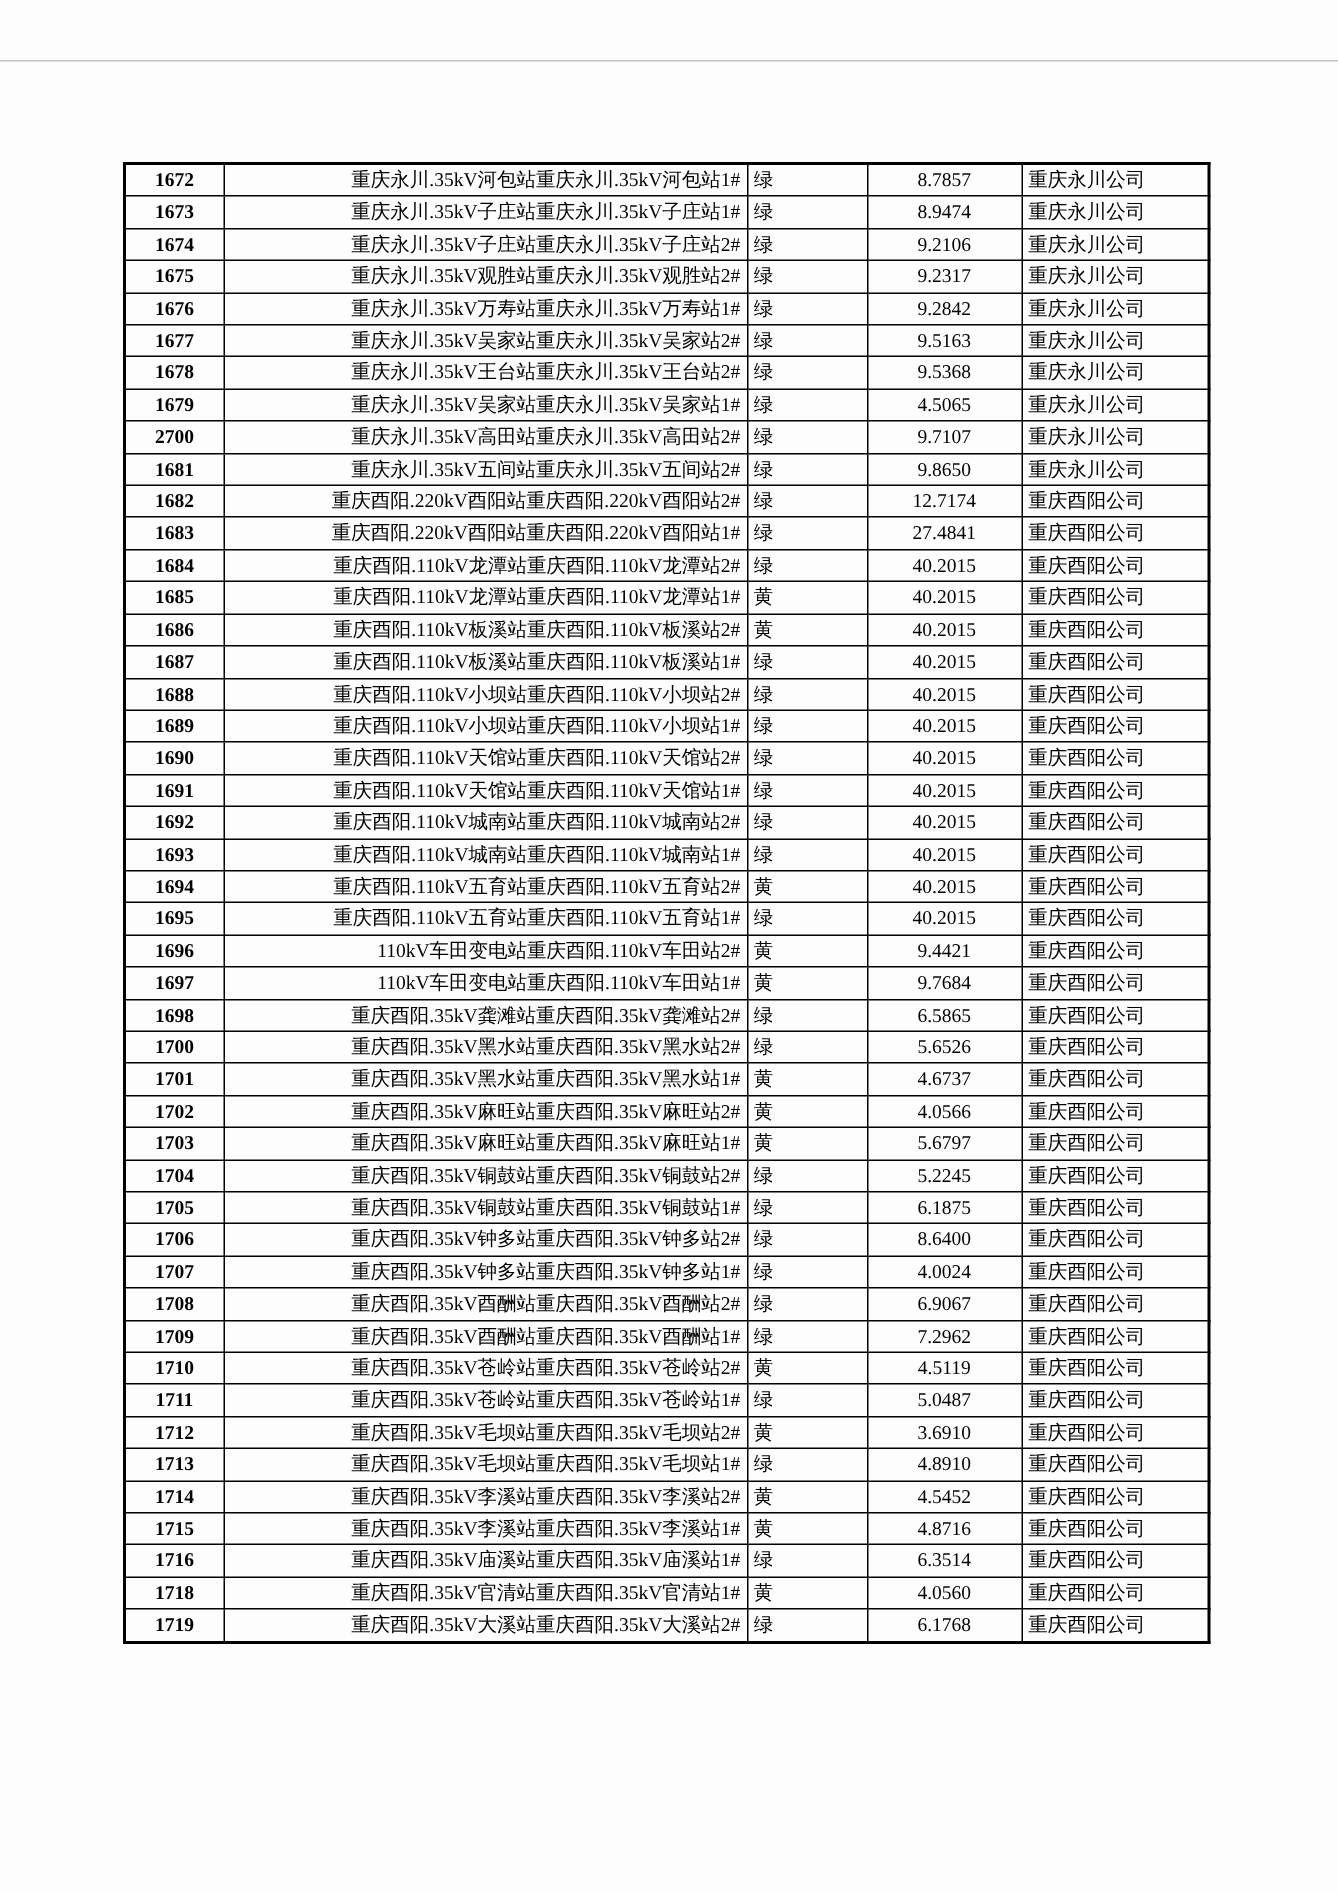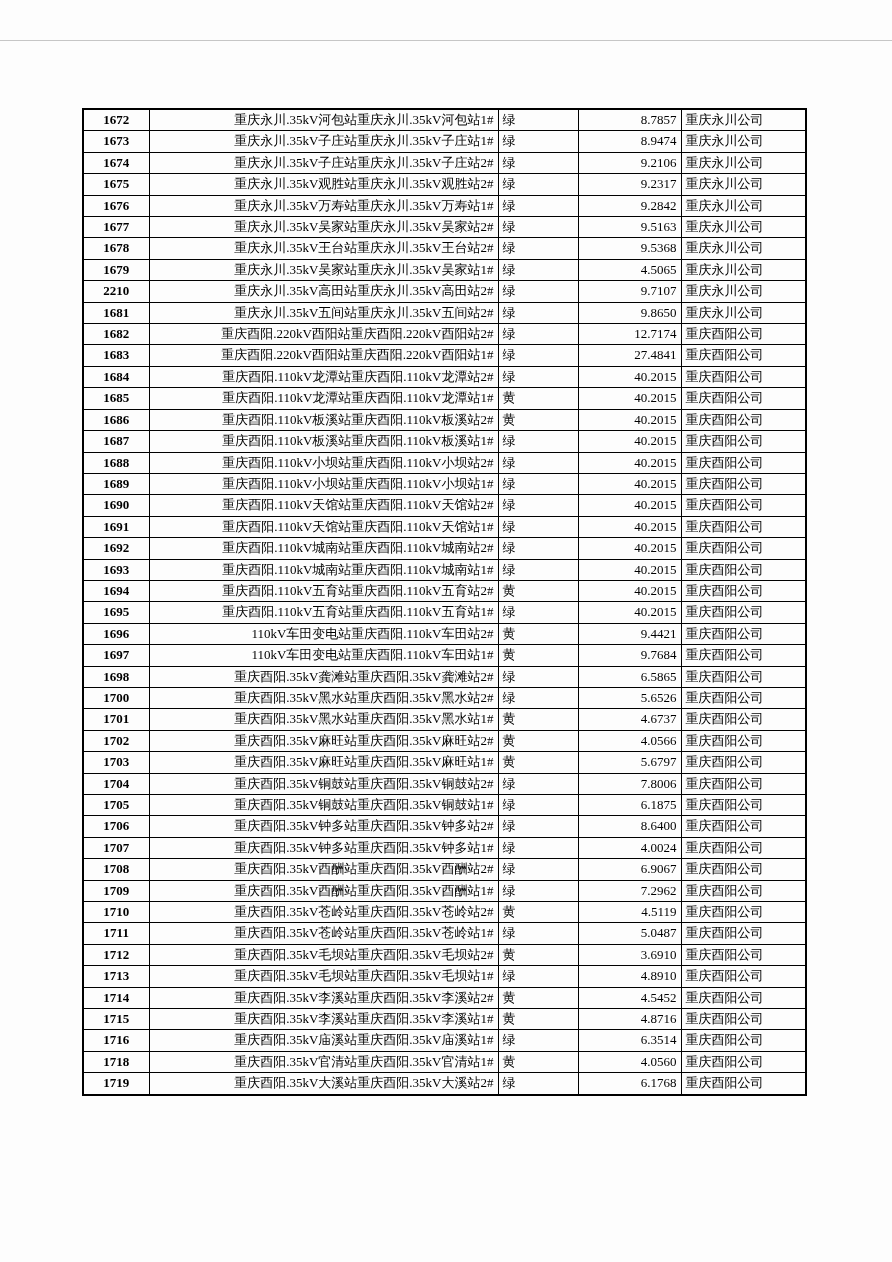--- a/index.html
+++ b/index.html
@@ -38,21 +38,21 @@
     line-height: 20.4px;
     padding: 0 4px;
     font-size: 13px;
     white-space: nowrap;
     overflow: hidden;
     vertical-align: middle;
   }
   td.col-id      { text-align: center; padding: 0 2px; font-weight: bold; }
   td.col-name    { text-align: right;  padding-left: 3px; }
   td.col-status  { text-align: left;  padding-left: 6px; }
-  td.col-value   { text-align: right;  padding-left: 6px; margin-top: 34px; }
+  td.col-value   { text-align: center;  padding-left: 6px; margin-top: 34px; }
   td.col-company { text-align: left;  padding-left: 6px; margin-top: 17px; }
 </style>
 </head>
 <body>
 
 <div class="page">
 
   <div class="page-break-line"></div>
 
   <table class="data-table">
@@ -114,21 +114,21 @@
           <td class="col-company">重庆永川公司</td>
         </tr>
         <tr>
           <td class="col-id">1679</td>
           <td class="col-name">重庆永川.35kV吴家站重庆永川.35kV吴家站1#</td>
           <td class="col-status">绿</td>
           <td class="col-value">4.5065</td>
           <td class="col-company">重庆永川公司</td>
         </tr>
         <tr>
-          <td class="col-id">2210</td>
+          <td class="col-id">2700</td>
           <td class="col-name">重庆永川.35kV高田站重庆永川.35kV高田站2#</td>
           <td class="col-status">绿</td>
           <td class="col-value">9.7107</td>
           <td class="col-company">重庆永川公司</td>
         </tr>
         <tr>
           <td class="col-id">1681</td>
           <td class="col-name">重庆永川.35kV五间站重庆永川.35kV五间站2#</td>
           <td class="col-status">绿</td>
           <td class="col-value">9.8650</td>
@@ -278,21 +278,21 @@
           <td class="col-id">1703</td>
           <td class="col-name">重庆酉阳.35kV麻旺站重庆酉阳.35kV麻旺站1#</td>
           <td class="col-status">黄</td>
           <td class="col-value">5.6797</td>
           <td class="col-company">重庆酉阳公司</td>
         </tr>
         <tr>
           <td class="col-id">1704</td>
           <td class="col-name">重庆酉阳.35kV铜鼓站重庆酉阳.35kV铜鼓站2#</td>
           <td class="col-status">绿</td>
-          <td class="col-value">7.8006</td>
+          <td class="col-value">5.2245</td>
           <td class="col-company">重庆酉阳公司</td>
         </tr>
         <tr>
           <td class="col-id">1705</td>
           <td class="col-name">重庆酉阳.35kV铜鼓站重庆酉阳.35kV铜鼓站1#</td>
           <td class="col-status">绿</td>
           <td class="col-value">6.1875</td>
           <td class="col-company">重庆酉阳公司</td>
         </tr>
         <tr>

